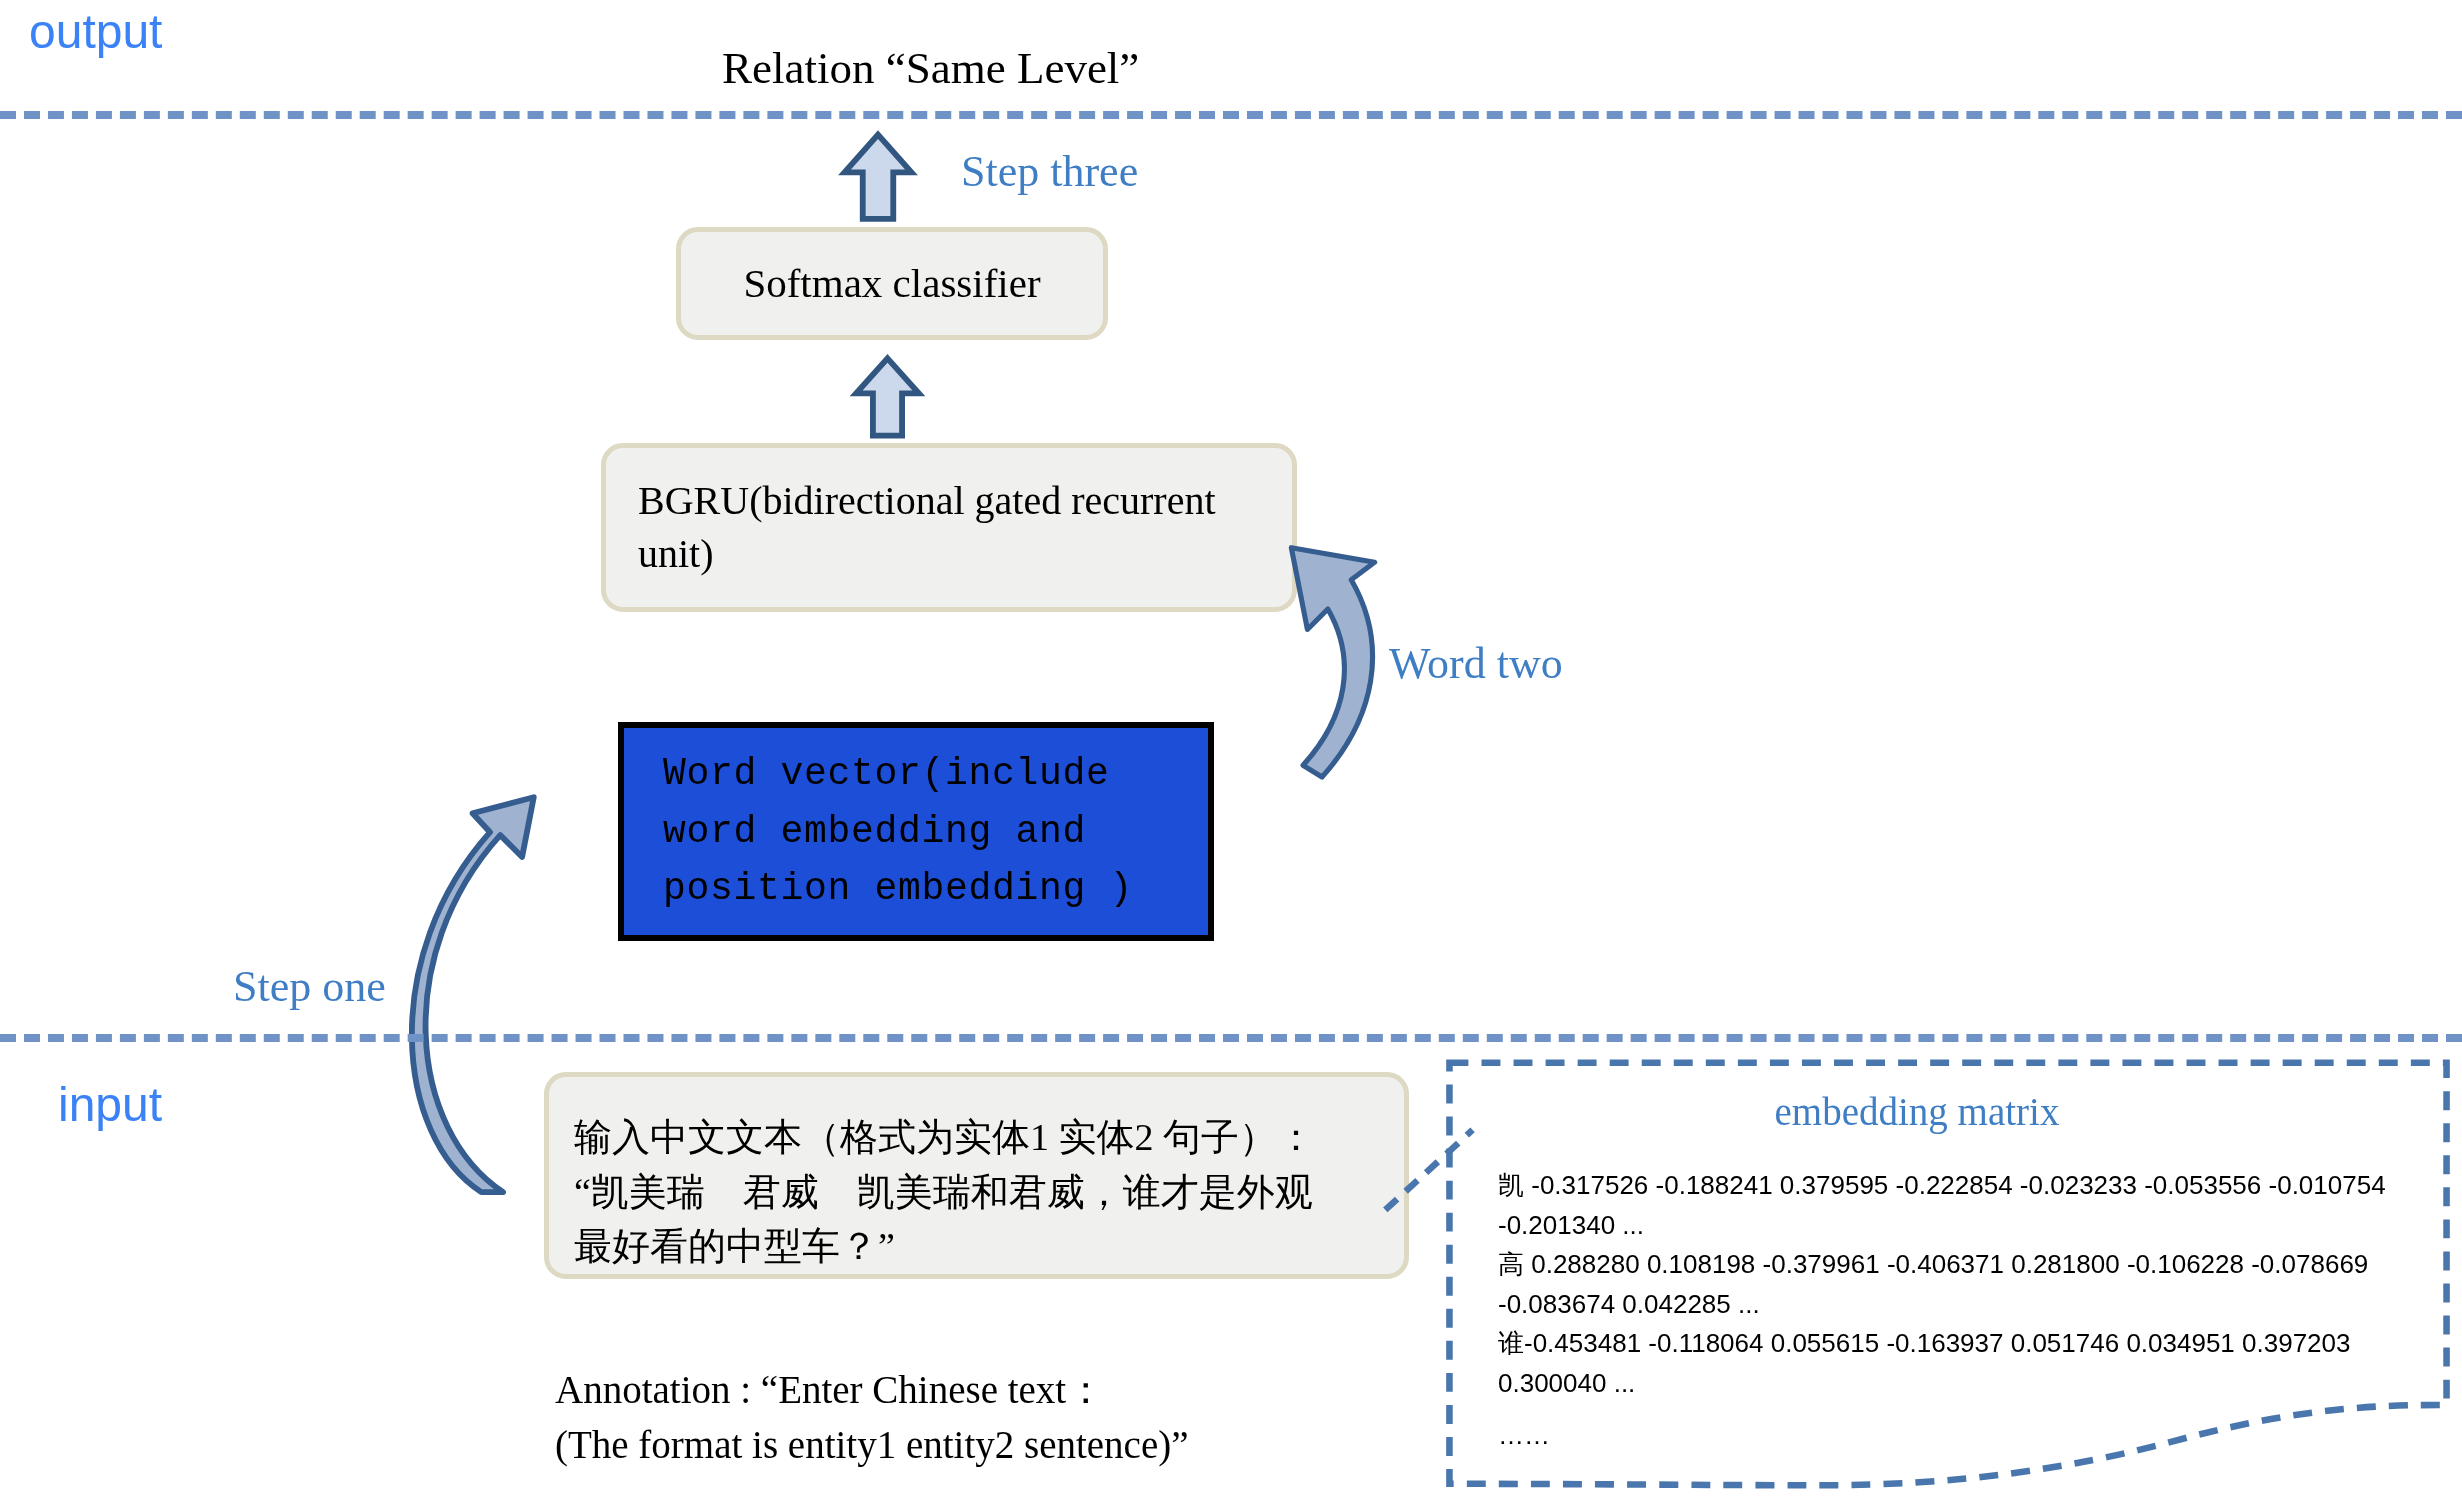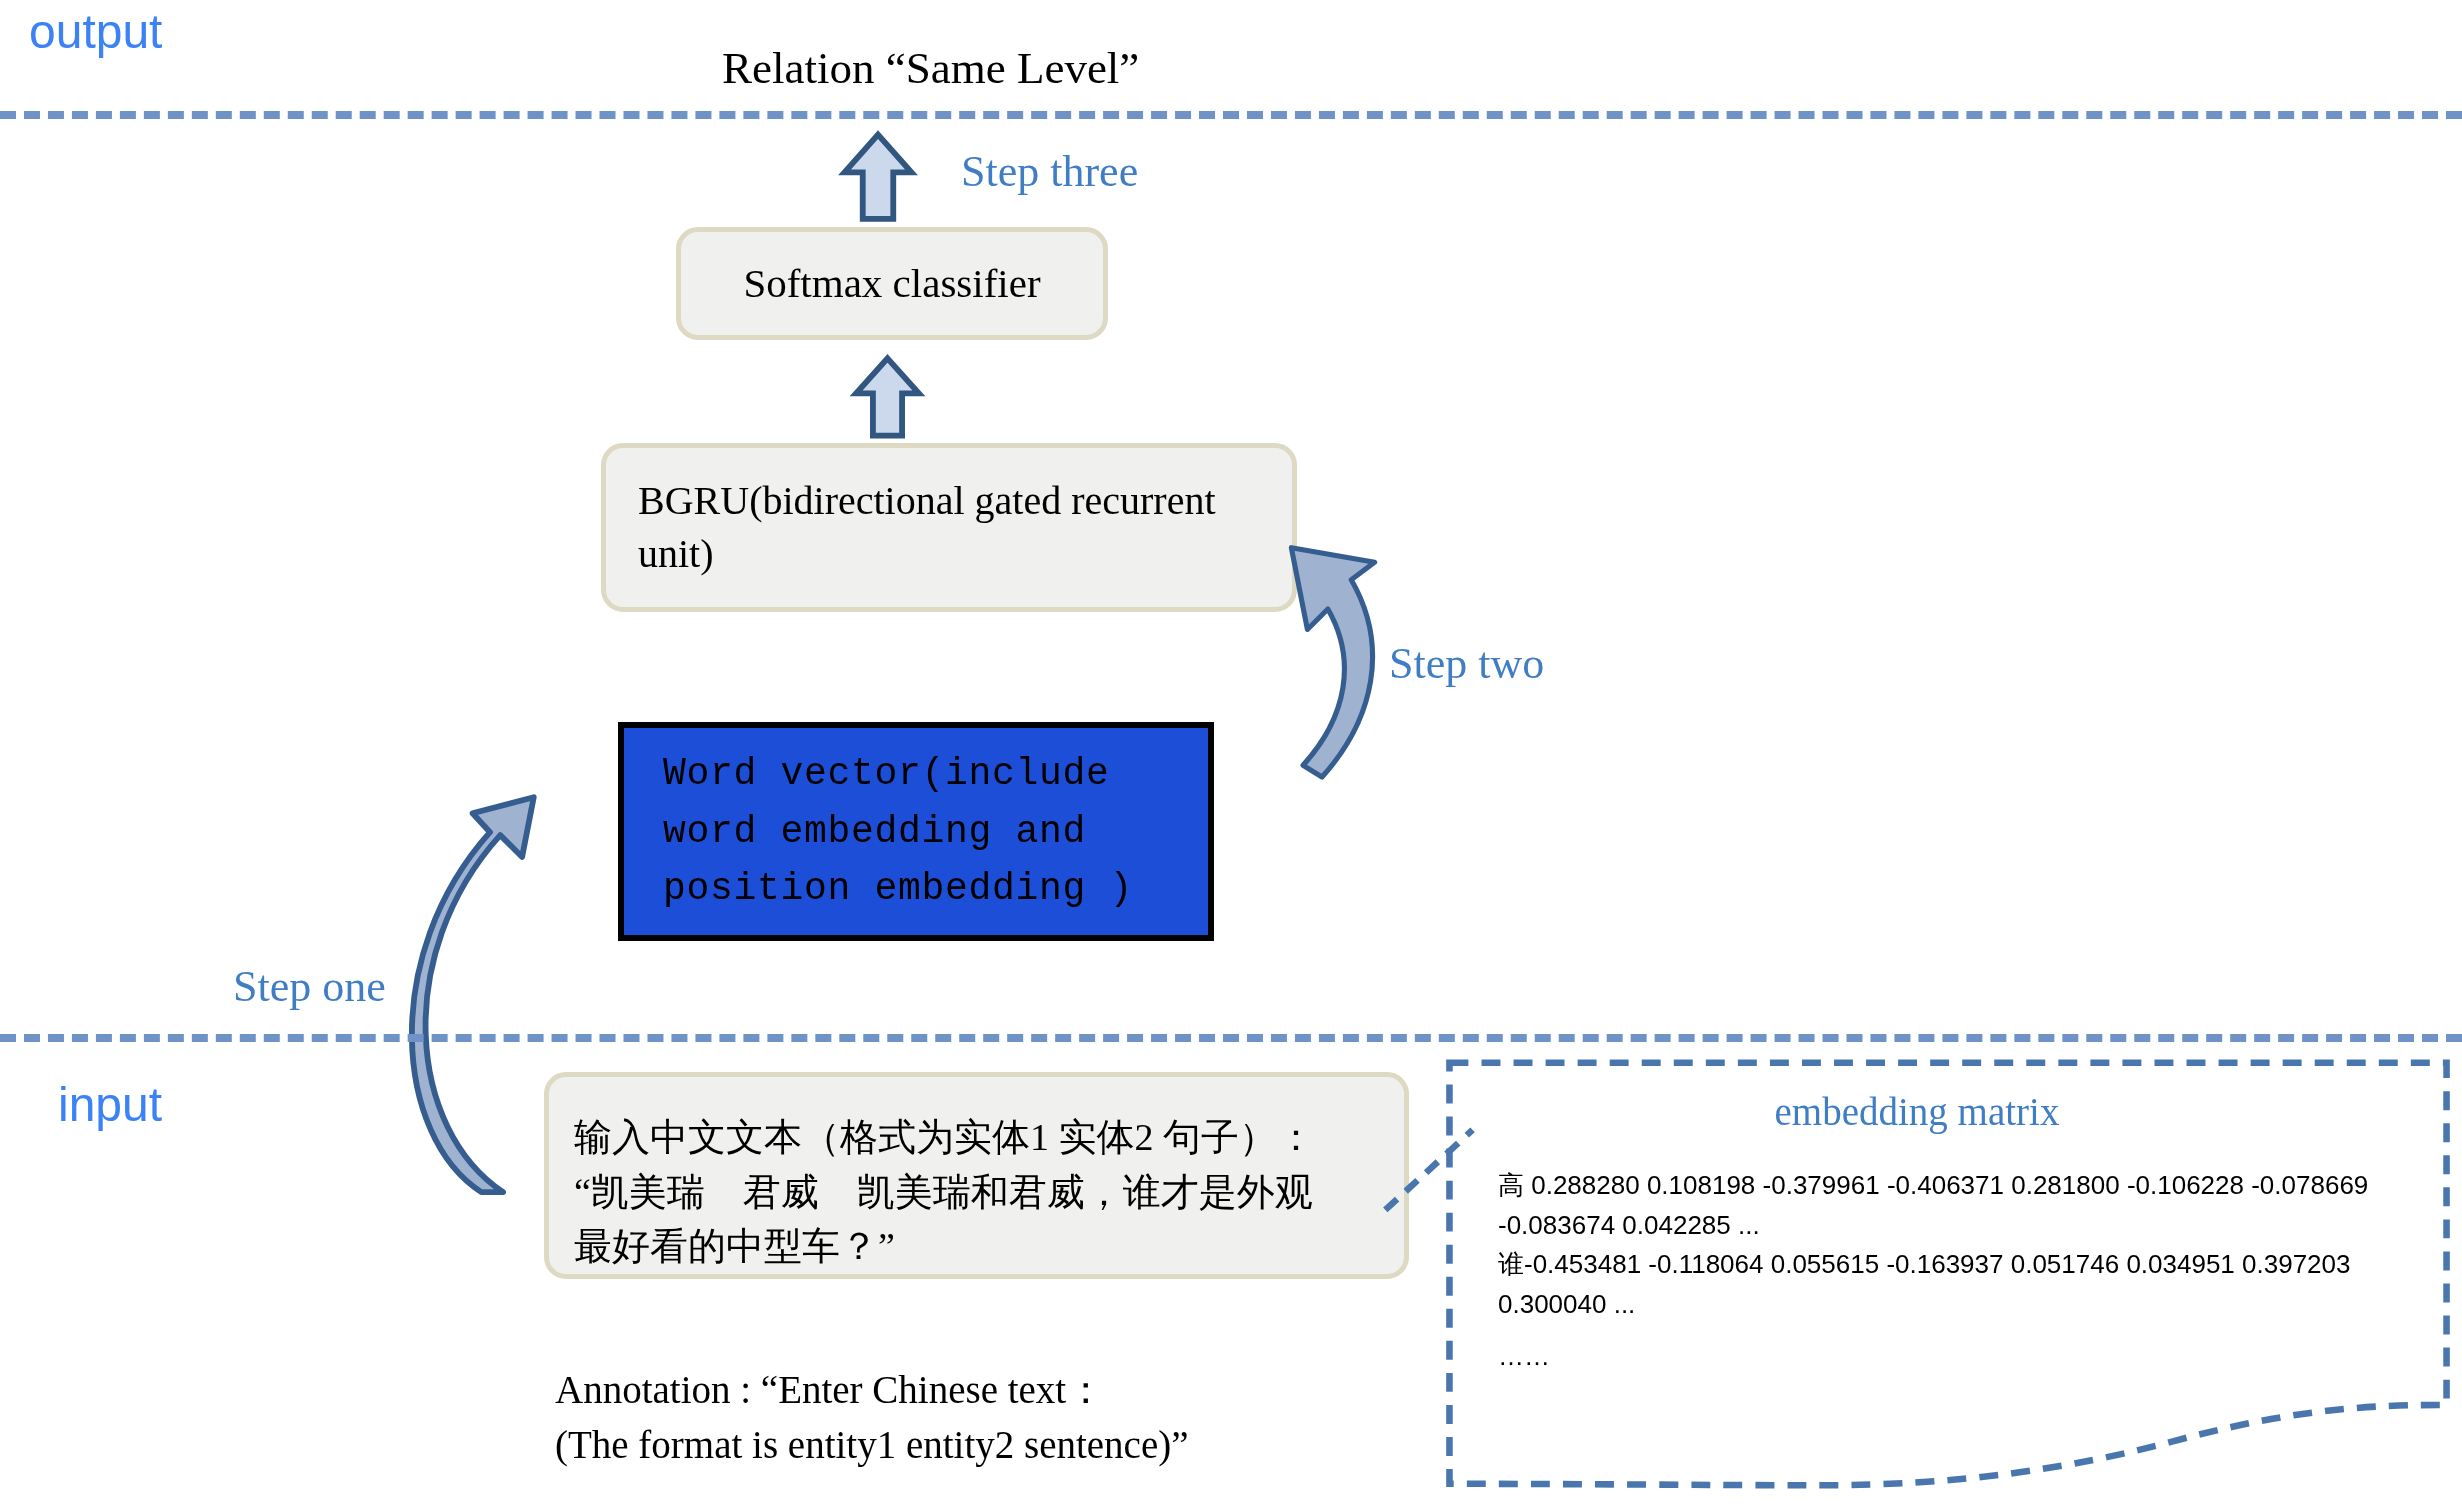--- a/index.html
+++ b/index.html
@@ -134,21 +134,21 @@
 
   <div class="abs soft-box" style="left:601px; top:443px; width:696px; height:169px; padding:0 32px;">
     <div class="txt" style="font-size:40px;">BGRU(bidirectional gated recurrent unit)</div>
   </div>
 
   <div class="abs" style="left:1265px; top:536px;">
     <svg width="190" height="241" viewBox="0 0 260 330">
       <path d="M78 330 C 150 250, 170 150, 118 60 L 150 36 L 36 16 L 58 128 L 86 100 C 126 170, 112 248, 52 314 Z" fill="#9fb2d0" stroke="#355d8f" stroke-width="7" stroke-linejoin="round"></path>
     </svg>
   </div>
-  <div class="abs step-label" style="left:1389px; top:638px;">Step two</div>
+  <div class="abs step-label" style="left:1389px; top:638px;">Word two</div>
 
   <div class="abs hard-box" style="left:618px; top:722px; width:596px; height:219px; padding:0 39px;">
     <div class="txt">Word vector(include word embedding and position embedding )</div>
   </div>
 
   <div class="abs" style="left:379px; top:787px;">
     <svg width="241" height="408" viewBox="0 0 330 560">
       <path d="M170 556 C 40 470, 18 230, 166 66 L 196 96 L 212 14 L 128 36 L 152 62
                C 0 232, 22 480, 140 556 Z" fill="#9fb2d0" stroke="#355d8f" stroke-width="8" stroke-linejoin="round"></path>
     </svg>
@@ -176,20 +176,21 @@
       <path d="M8 8 L1377 8 L1377 478
                C 1230 476, 1120 496, 1000 528
                C 860 566, 700 588, 520 588
                C 360 588, 190 586, 8 586 Z" fill="none" stroke="#4a76ae" stroke-width="9" stroke-dasharray="26 18" stroke-linejoin="miter"></path>
     </svg>
   </div>
 
   <div class="abs emb-title" style="left:1691px; top:1089px; width:452px;">embedding matrix</div>
 
   <div class="abs emb-rows" style="left:1498px; top:1166px; width:922px;">
+    <span class="emb-row">凯 -0.317526 -0.188241 0.379595 -0.222854 -0.023233 -0.053556 -0.010754 -0.201340 ...</span>
     <span class="emb-row">高 0.288280 0.108198 -0.379961 -0.406371 0.281800 -0.106228 -0.078669 -0.083674 0.042285 ...</span>
     <span class="emb-row">谁-0.453481 -0.118064 0.055615 -0.163937 0.051746 0.034951 0.397203 0.300040 ...</span>
     <span class="emb-row" style="margin-top:13px;display:block;">……</span>
   </div>
 
   <div class="abs annotation" style="left:555px; top:1362px;">Annotation : “Enter Chinese text：
 (The format is entity1 entity2  sentence)”</div>
 
 </div>
 

